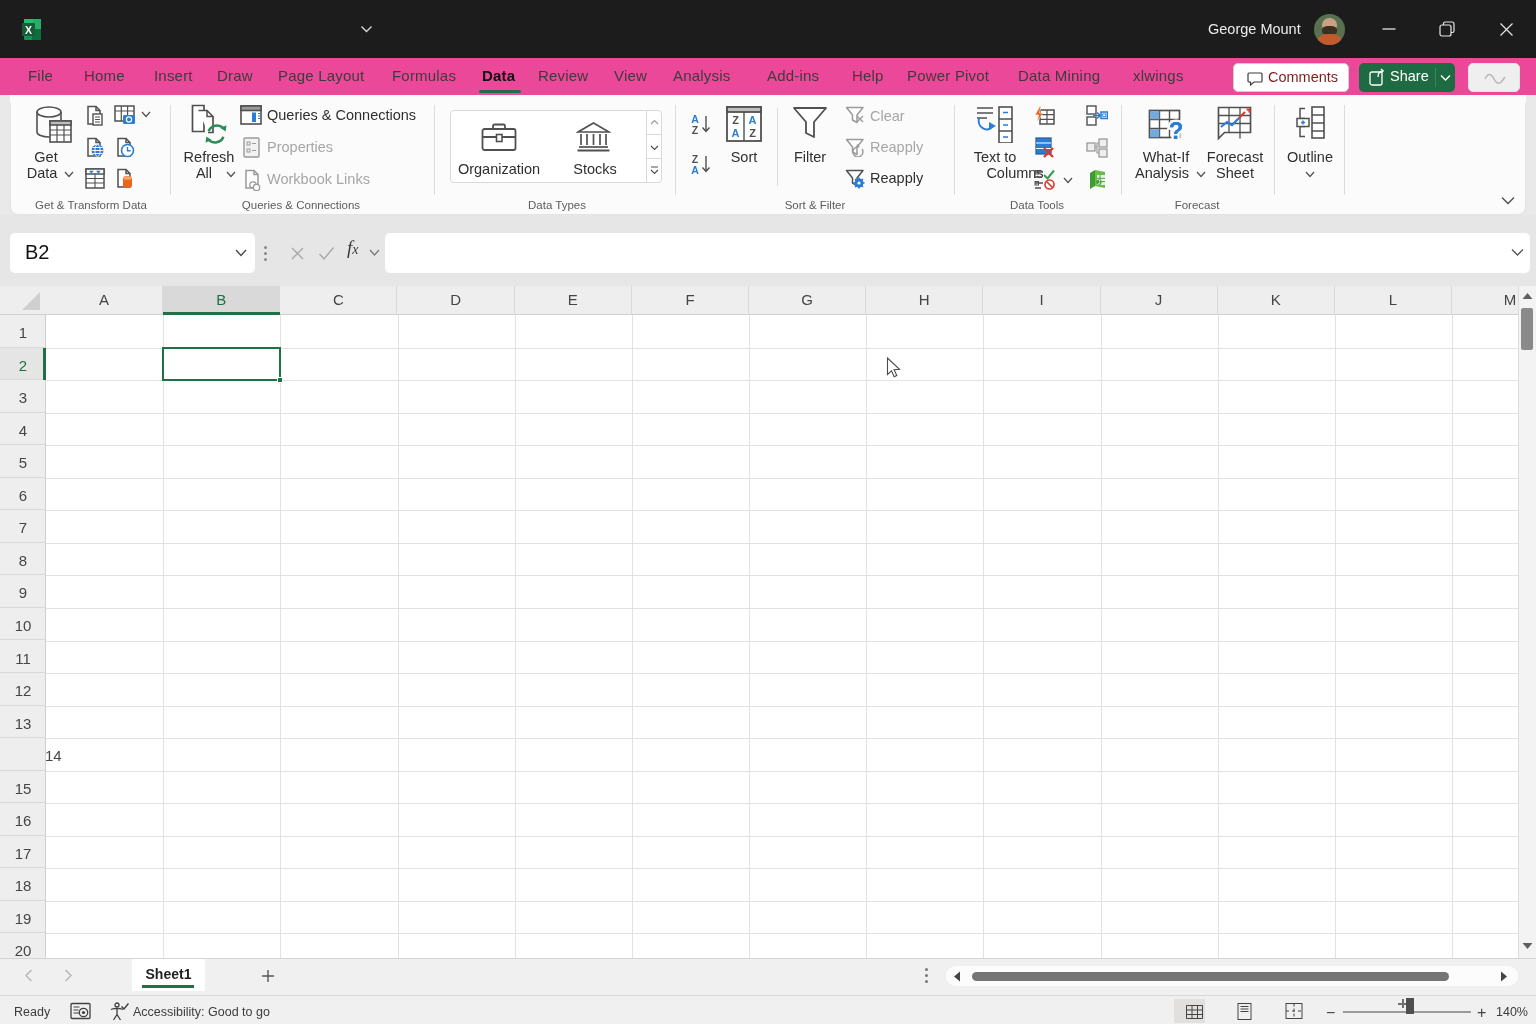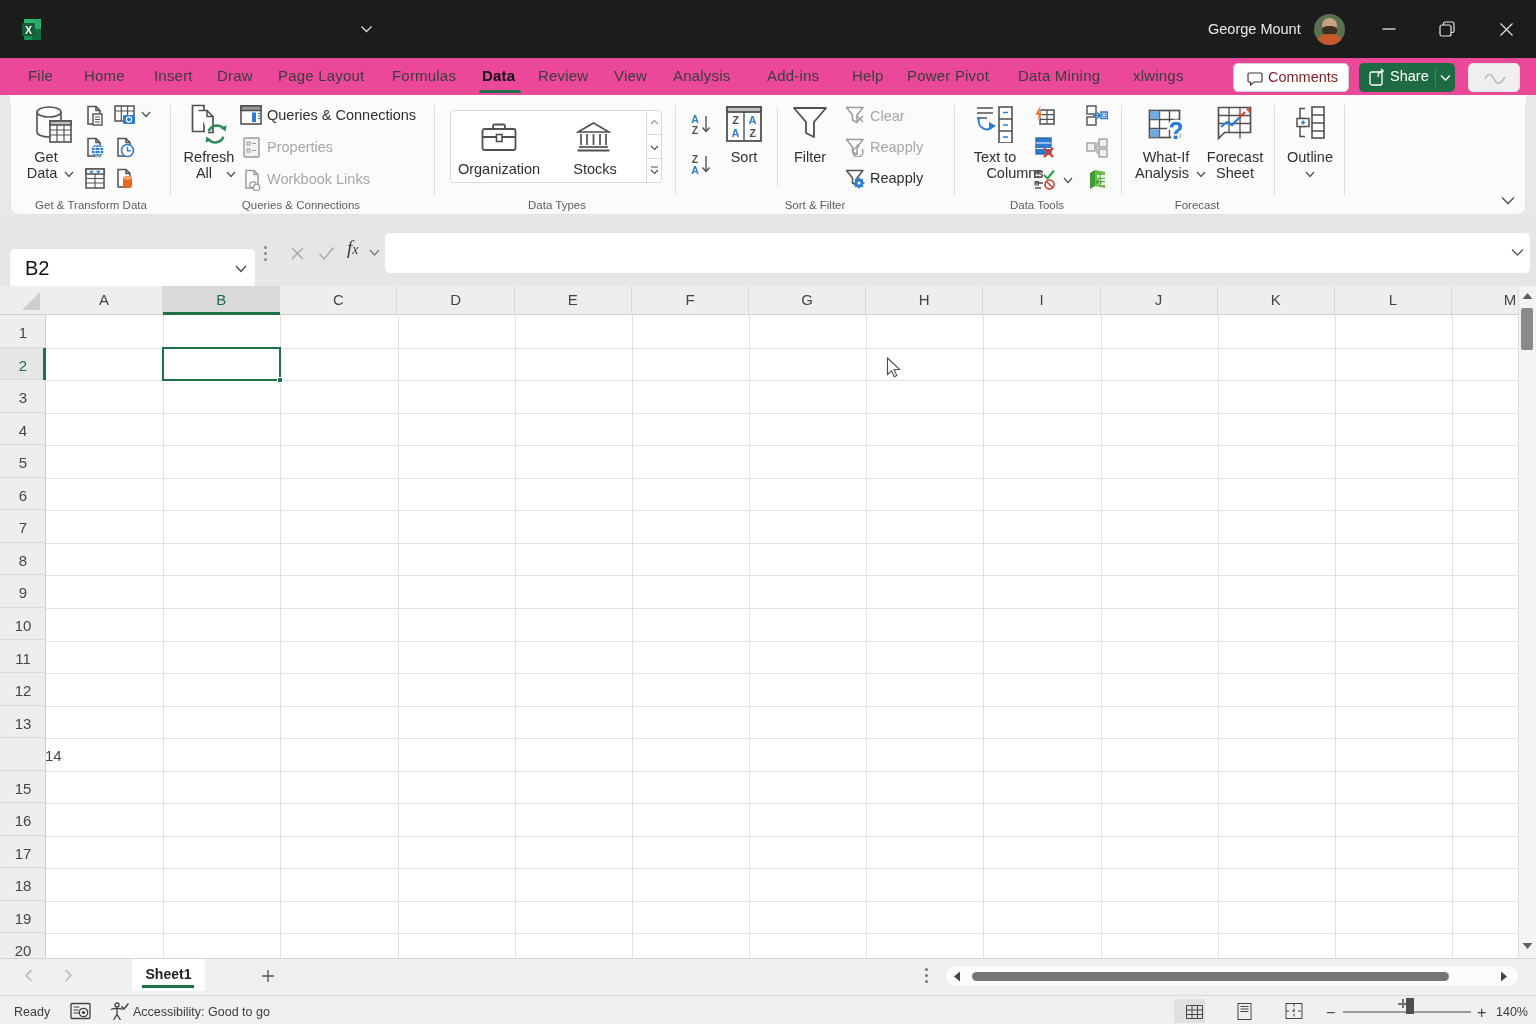--- a/index.html
+++ b/index.html
@@ -24,21 +24,21 @@
   #ribbon { position:absolute; left:10px; top:95px; width:1516px; height:120px; background:#fbfbfb; border:1px solid #e3e3e3; border-top:none; border-radius:0 0 8px 8px; }
   #ribbonTop { position:absolute; left:10px; top:95px; width:1516px; height:8px; background:#fbfbfb; }
   .grplabel { position:absolute; top:199px; font-size:11.5px; color:#5c5c5c; text-align:center; }
   .vsep { position:absolute; top:10px; width:1px; height:90px; background:#dcdcdc; }
   .btxt { position:absolute; font-size:14.5px; color:#2f2f2f; text-align:center; line-height:16px; }
   .gtxt { color:#a6a6a6 !important; }
   .itxt { position:absolute; font-size:14.5px; color:#2f2f2f; }
 
   
   #fbar { position:absolute; left:0; top:215px; width:1536px; height:71px; background:#e6e6e6; }
-  #namebox { position:absolute; left:10px; top:18px; width:245px; height:40px; background:#fff; border-radius:5px;margin-top:16px; }
+  #namebox { position:absolute; left:10px; top:18px; width:245px; height:40px; background:#fff; border-radius:5px; }
   #namebox .nb { position:absolute; left:15px; top:0; line-height:39px; font-size:20px; color:#111; }
   #ffield { position:absolute; left:385px; top:18px; width:1145px; height:40px; background:#fff; border-radius:5px; }
 
   
   #sheet { position:absolute; left:0; top:286px; width:1536px; height:672px; background:#fff; }
   #colhdr { position:absolute; left:0; top:0; width:1518px; height:29px; background:#eeeeee; border-bottom:1px solid #cfcfcf; }
   .ch { position:absolute; top:0; height:29px; line-height:28px; text-align:center; font-size:15px; color:#454545; border-right:1px solid #d9d9d9; }
   #rowhdrs { position:absolute; left:0; top:29px; width:46px; height:643px; background:#eeeeee; border-right:1px solid #cfcfcf; }
   .rh { position:absolute; left:0; width:46px; text-align:center; font-size:15px; color:#454545; border-bottom:1px solid #d9d9d9; padding-top:2px; }
   #grid { position:absolute; left:46px; top:29px; right:18px; bottom:0; }

